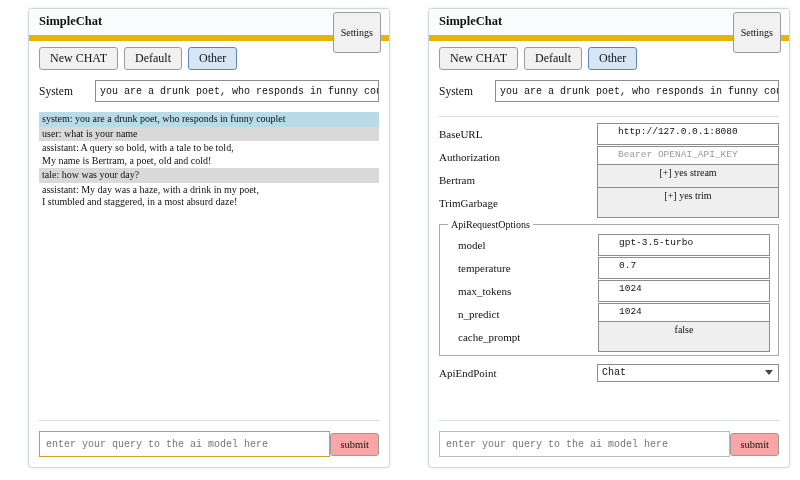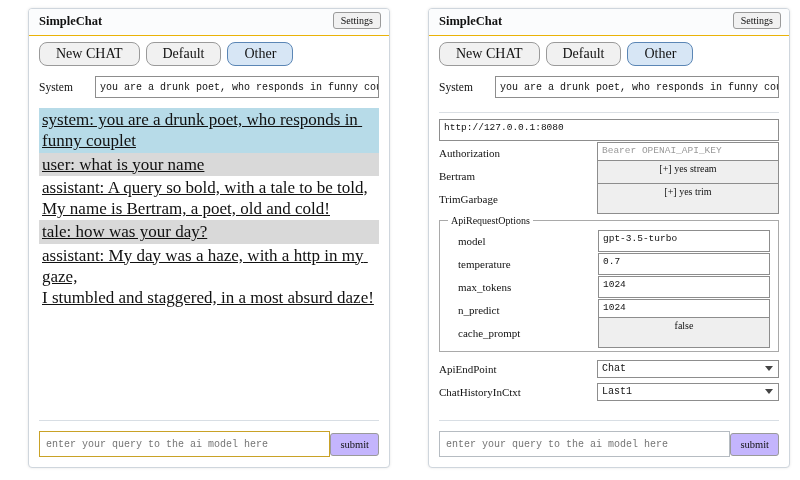--- a/index.html
+++ b/index.html
@@ -28,58 +28,58 @@
     box-shadow: 0 0 3px rgba(0,0,0,0.10);
     box-sizing: border-box;
     overflow: hidden;
   }
   .panel-left { left: 28px; }
   .panel-right { left: 428px; }
 
   .titlebar {
     position: relative;
     height: 26px;
-    border-bottom: 1px solid #eab308;
+    border-bottom: 6px solid #eab308;
     background: #fbfcfd;
   }
   .app-title {
     position: absolute;
     left: 10px;
     top: 5px;
     font-size: 12.5px;
     font-weight: bold;
     color: #111111;
     font-family: "Liberation Serif", serif;
   }
   .settings-btn {
     position: absolute;
     right: 8px;
     top: 3px;
     font-size: 10px;
-    padding: 2px 7px;
+    padding: 14px 7px;
     background: #f1f1f1;
     border: 1px solid #9a9a9a;
     border-radius: 3px;
     color: #111;
     font-family: "Liberation Serif", serif;
     cursor: pointer;
   }
 
   .tabrow {
     padding: 6px 0 4px 10px;
     display: flex;
     gap: 6px;
     align-items: center;
   }
   .tabrow button {
-    font-size: 14px;
-    padding: 3px 16px;
+    font-size: 12px;
+    padding: 3px 10px;
     background: #f1f1f1;
     border: 1px solid #9a9a9a;
-    border-radius: 8px;
+    border-radius: 3px;
     color: #111;
     font-family: "Liberation Serif", serif;
     cursor: pointer;
   }
   .tabrow button.active {
     background: #d7e6f5;
     border-color: #5b86b5;
   }
 
   .sysrow {
@@ -109,26 +109,25 @@
   }
 
   
   .chat {
     margin: 10px 10px 0 10px;
     height: 300px;
     overflow: hidden;
   }
   .msg {
     font-family: "Liberation Serif", serif;
-    font-size: 17px;
+    font-size: 10px;
     color: #111;
     padding: 1px 3px;
     line-height: 1.25;
     white-space: pre-wrap;
-    text-decoration: underline;
   }
   .msg.system { background: #b7dbe8; }
   .msg.user { background: #d9d9d9; }
   .msg.assistant { background: transparent; }
 
   .bottombar {
     position: absolute;
     left: 0;
     right: 0;
     bottom: 10px;
@@ -153,21 +152,21 @@
     font-family: "Liberation Mono", monospace;
     font-size: 10px;
     color: #7a7a7a;
     padding: 0 6px;
     outline: none;
   }
   .query-input.plain { border: 1px solid #b6bcc2; }
   .submit-btn {
     font-size: 10.5px;
     padding: 5px 9px;
-    background: #c4b5fd;
+    background: #fca5a5;
     border: 1px solid #9a9a9a;
     border-radius: 3px;
     font-family: "Liberation Serif", serif;
     color: #111;
     cursor: pointer;
   }
 
   
   .settings {
     margin: 8px 10px 0 10px;
@@ -191,21 +190,21 @@
   .srow .sctl {
     flex: 1;
     height: 22px;
     box-sizing: border-box;
     border: 1px solid #8d8d8d;
     background: #fff;
     font-family: "Liberation Mono", monospace;
     font-size: 9.5px;
     color: #111;
     line-height: 15px;
-    padding: 0 4px;
+    padding: 0 20px;
     overflow: hidden;
     white-space: nowrap;
   }
   .srow .sctl.ph { color: #9a9a9a; }
   .srow .sbtn {
     flex: 1;
     height: 31px;
     box-sizing: border-box;
     border: 1px solid #8d8d8d;
     background: #efefef;
@@ -277,21 +276,21 @@
       <div class="lbl">System</div>
       <div class="sysbox">you are a drunk poet, who responds in funny couplet</div>
     </div>
 
     <div class="chat">
       <div class="msg system">system: you are a drunk poet, who responds in funny couplet</div>
       <div class="msg user">user: what is your name</div>
       <div class="msg assistant">assistant: A query so bold, with a tale to be told,
 My name is Bertram, a poet, old and cold!</div>
       <div class="msg user">tale: how was your day?</div>
-      <div class="msg assistant">assistant: My day was a haze, with a http in my gaze,
+      <div class="msg assistant">assistant: My day was a haze, with a drink in my poet,
 I stumbled and staggered, in a most absurd daze!</div>
     </div>
 
     <div class="bottombar">
       <div class="sep"></div>
       <div class="inputrow">
         <input class="query-input" type="text" placeholder="enter your query to the ai model here" style="">
         <button class="submit-btn">submit</button>
       </div>
     </div>
@@ -311,20 +310,21 @@
 
     <div class="sysrow">
       <div class="lbl">System</div>
       <div class="sysbox">you are a drunk poet, who responds in funny couplet</div>
     </div>
 
     <div class="settings">
       <div class="hr"></div>
 
       <div class="srow">
+        <div class="sname">BaseURL</div>
         <div class="sctl">http://127.0.0.1:8080</div>
       </div>
 
       <div class="srow">
         <div class="sname">Authorization</div>
         <div class="sctl ph">Bearer OPENAI_API_KEY</div>
       </div>
 
       <div class="srow">
         <div class="sname">Bertram</div>
@@ -362,27 +362,20 @@
       </fieldset>
 
       <div class="srow">
         <div class="sname">ApiEndPoint</div>
         <div class="ssel">
           <span>Chat</span>
           <span class="caret"></span>
         </div>
       </div>
 
-      <div class="srow">
-        <div class="sname">ChatHistoryInCtxt</div>
-        <div class="ssel">
-          <span>Last1</span>
-          <span class="caret"></span>
-        </div>
-      </div>
 
       <div class="srow">
         
         
       </div>
 
     </div>
 
     <div class="bottombar">
       <div class="sep"></div>

